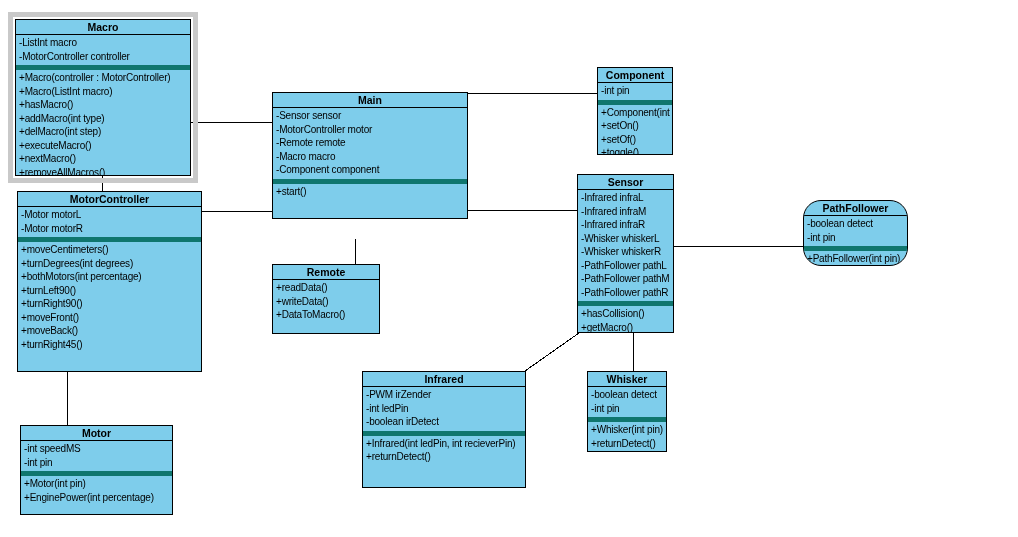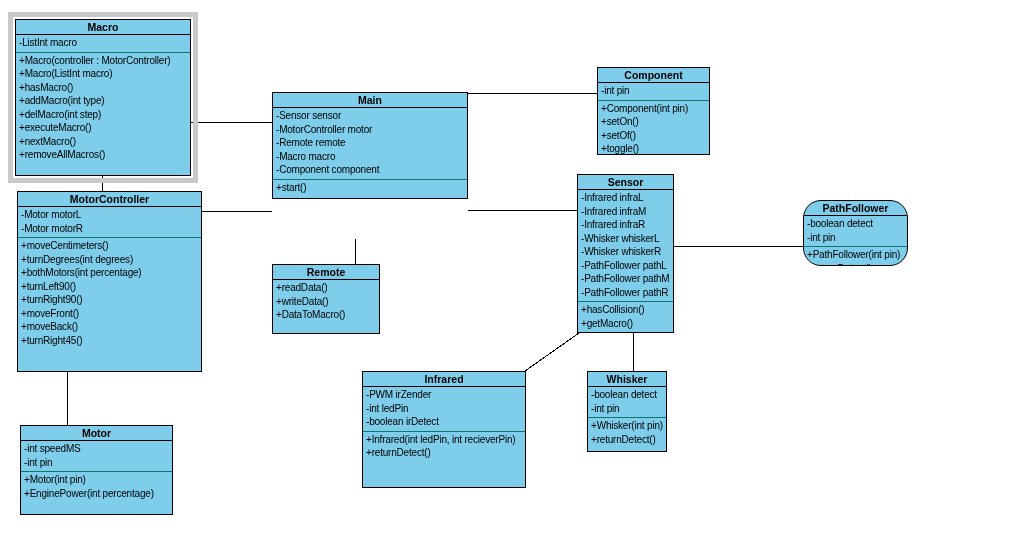--- a/index.html
+++ b/index.html
@@ -38,21 +38,21 @@
     border-bottom: 1px solid #000000;
     font-size: 10.5px;
     line-height: 14px;
     font-weight: bold;
     text-align: center;
     color: #000000;
     white-space: nowrap;
   }
   .ubox .attrs {
     flex: 0 0 auto;
-    border-bottom: 1px solid #0f766e;
+    border-bottom: 5px solid #0f766e;
     padding: 1px 0 2px 0;
   }
   .ubox .methods {
     flex: 1 1 auto;
     padding: 1px 0 0 0;
   }
   .row {
     font-size: 10px;
     line-height: 13.5px;
     letter-spacing: -0.2px;
@@ -77,20 +77,21 @@
       <line x1="674" y1="246" x2="803" y2="246" stroke="#000000" stroke-width="1" shape-rendering="crispEdges"></line>
       <line x1="579" y1="333" x2="525" y2="371" stroke="#000000" stroke-width="1" shape-rendering="crispEdges"></line>
       <line x1="633" y1="333" x2="633" y2="371" stroke="#000000" stroke-width="1" shape-rendering="crispEdges"></line>
     </svg>
   <div id="boxes">
       <div class="sel-frame" style="left: 8px; top: 12px; width: 180px; height: 161px;"></div>
       <div class="ubox" style="left: 15px; top: 19px; width: 176px; height: 157px; background: rgb(126, 205, 235);">
         <div class="title">Macro</div>
         <div class="attrs">
           <div class="row">-ListInt macro</div>
+          <div class="row">-MotorController controller</div>
         </div>
         <div class="methods">
           <div class="row">+Macro(controller : MotorController)</div>
           <div class="row">+Macro(ListInt macro)</div>
           <div class="row">+hasMacro()</div>
           <div class="row">+addMacro(int type)</div>
           <div class="row">+delMacro(int step)</div>
           <div class="row">+executeMacro()</div>
           <div class="row">+nextMacro()</div>
           <div class="row">+removeAllMacros()</div>
@@ -117,42 +118,42 @@
         <div class="title">Motor</div>
         <div class="attrs">
           <div class="row">-int speedMS</div>
           <div class="row">-int pin</div>
         </div>
         <div class="methods">
           <div class="row">+Motor(int pin)</div>
           <div class="row">+EnginePower(int percentage)</div>
         </div>
       </div>
-      <div class="ubox" style="left: 272px; top: 92px; width: 196px; height: 107px; background: rgb(126, 205, 235);">
+      <div class="ubox" style="left: 272px; top: 92px; width: 196px; height: 127px; background: rgb(126, 205, 235);">
         <div class="title">Main</div>
         <div class="attrs">
           <div class="row">-Sensor sensor</div>
           <div class="row">-MotorController motor</div>
           <div class="row">-Remote remote</div>
           <div class="row">-Macro macro</div>
           <div class="row">-Component component</div>
         </div>
         <div class="methods">
           <div class="row">+start()</div>
         </div>
       </div>
       <div class="ubox" style="left: 272px; top: 264px; width: 108px; height: 70px; background: rgb(126, 205, 235);">
         <div class="title">Remote</div>
         <div class="methods">
           <div class="row">+readData()</div>
           <div class="row">+writeData()</div>
           <div class="row">+DataToMacro()</div>
         </div>
       </div>
-      <div class="ubox" style="left: 597px; top: 67px; width: 113px; height: 88px; background: rgb(126, 205, 235);">
+      <div class="ubox" style="left: 597px; top: 67px; width: 76px; height: 88px; background: rgb(126, 205, 235);">
         <div class="title">Component</div>
         <div class="attrs">
           <div class="row">-int pin</div>
         </div>
         <div class="methods">
           <div class="row">+Component(int pin)</div>
           <div class="row">+setOn()</div>
           <div class="row">+setOf()</div>
           <div class="row">+toggle()</div>
         </div>

